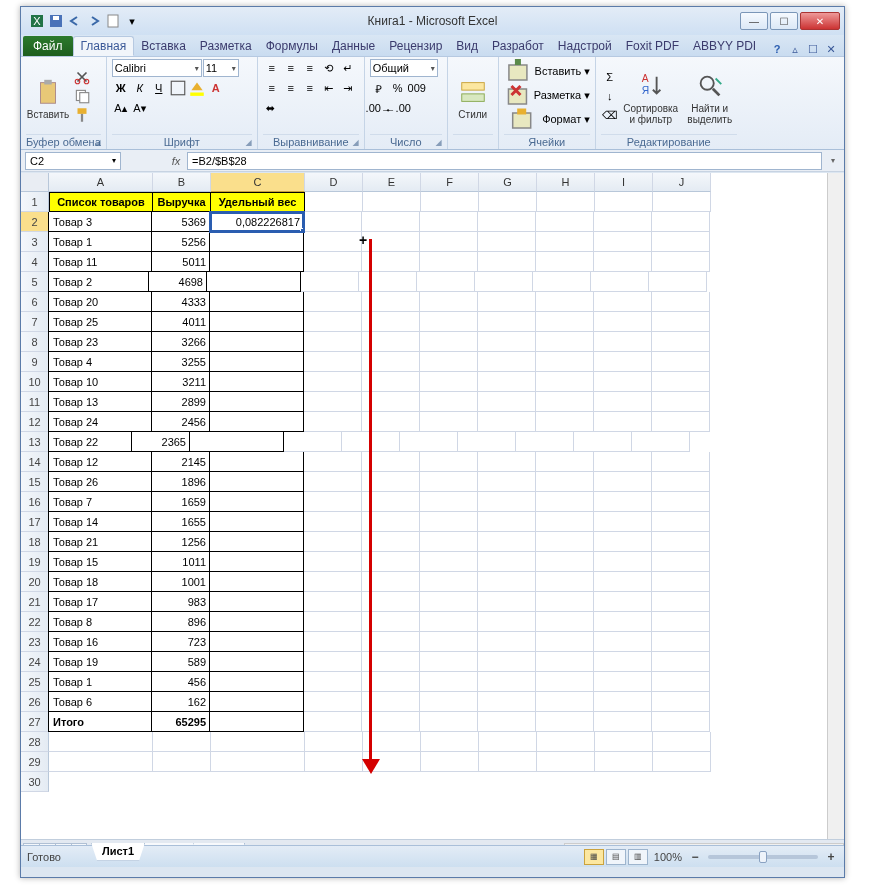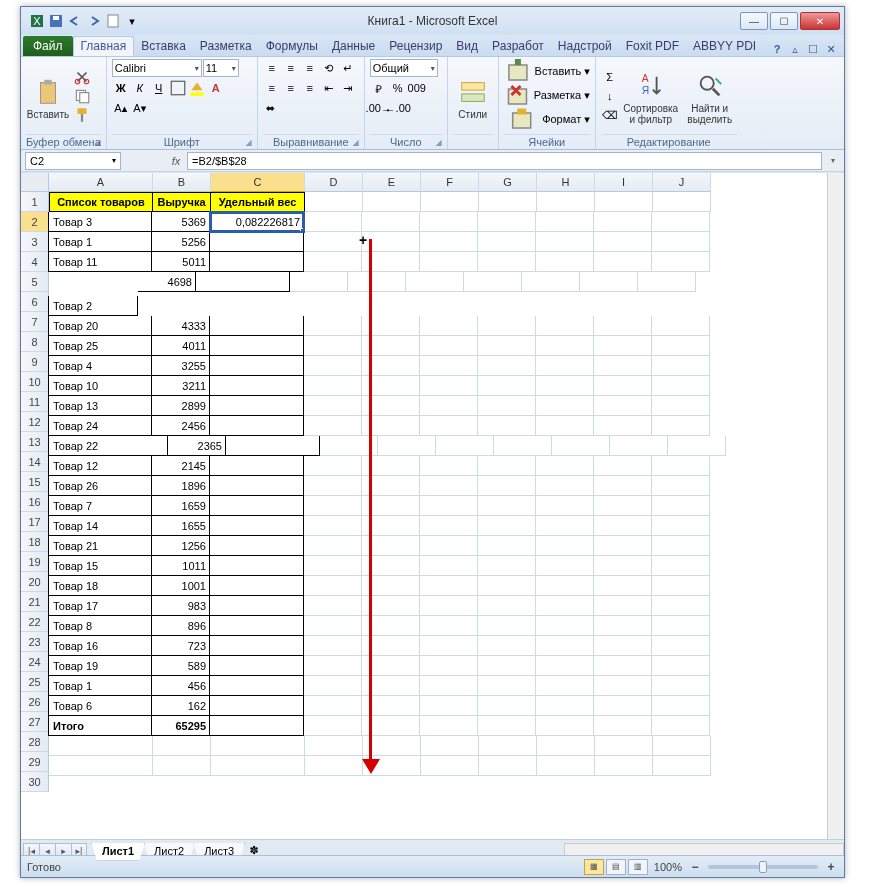--- a/index.html
+++ b/index.html
@@ -79,21 +79,21 @@
 .hscroll-area { position: absolute; left: 0; right: 0; bottom: 16px; height: 22px; background: #e3e9f1; border-top: 1px solid #c1cedd; display: flex; align-items: center; }
 .sheet-nav { display: flex; padding-left: 2px; gap: 0; }
 .sheet-nav .nav-btn { width: 16px; height: 16px; display: flex; align-items: center; justify-content: center; font-size: 9px; color: #555; cursor: pointer; background: linear-gradient(#f5f8fc,#dbe4ef); border: 1px solid #b0c0d4; border-right: none; }
 .sheet-nav .nav-btn:last-child { border-right: 1px solid #b0c0d4; }
 .sheet-tabs { display: flex; align-items: flex-end; height: 20px; margin-left: 4px; }
 .sheet-tab { padding: 0 10px; height: 18px; background: #f7f9fc; border: 1px solid #a0b5cf; border-top: none; display: flex; align-items: center; font-size: 11px; clip-path: polygon(0 0,100% 0,calc(100% - 6px) 100%,6px 100%); margin-right: -2px; cursor: pointer; }
 .sheet-tab.active { background: #fff; font-weight: bold; z-index: 2; }
 .hscroll { margin-left: auto; width: 280px; height: 16px; background: #f0f0f0; border: 1px solid #ccc; position: relative; }
 
 
-.statusbar { position: absolute; left: 0; right: 0; bottom: 0; height: 22px; background: linear-gradient(#e3ecf6,#cddff0); border-top: 1px solid #a9bfd9; display: flex; align-items: center; padding: 0 6px; font-size: 11px; color: #444; }
+.statusbar { position: absolute; left: 0; right: 0; bottom: 10px; height: 22px; background: linear-gradient(#e3ecf6,#cddff0); border-top: 1px solid #a9bfd9; display: flex; align-items: center; padding: 0 6px; font-size: 11px; color: #444; }
 .statusbar .spacer { flex: 1; }
 .view-btn { width: 20px; height: 16px; border: 1px solid #9db4cd; background: #f0f5fb; margin-left: 2px; display: flex; align-items: center; justify-content: center; font-size: 8px; cursor: pointer; }
 .view-btn.active { background: #fce7a0; border-color: #caa23d; }
 .zoom-slider { width: 110px; height: 4px; background: #b6c6da; margin: 0 6px; position: relative; border-radius: 2px; }
 .zoom-slider .thumb { position: absolute; top: -4px; left: 50%; width: 8px; height: 12px; background: #eef3fa; border: 1px solid #8aa2c2; border-radius: 2px; margin-left: -4px; }
 .zoom-btn { width: 14px; height: 14px; display: flex; align-items: center; justify-content: center; font-size: 12px; font-weight: bold; cursor: pointer; }
 
 
 .af-arrow { position: absolute; left: 344px; top: 232px; width: 10px; height: 535px; pointer-events: none; z-index: 10; }
 .af-arrow::before { content: ''; position: absolute; left: 4px; top: 0; width: 3px; height: calc(100% - 14px); background: #d40000; }
@@ -452,21 +452,21 @@
           <div class="cell db r" style="width: 94px;"></div>
           <div class="cell" style="width: 58px;"></div>
           <div class="cell" style="width: 58px;"></div>
           <div class="cell" style="width: 58px;"></div>
           <div class="cell" style="width: 58px;"></div>
           <div class="cell" style="width: 58px;"></div>
           <div class="cell" style="width: 58px;"></div>
           <div class="cell" style="width: 58px;"></div>
         </div>
         <div class="crow">
-          <div class="cell dbl" style="width: 90px; margin-top: 24px;">Товар 2</div>
+          <div class="cell dbl" style="width: 101px;">Товар 2</div>
           <div class="cell db r" style="width: 58px;">4698</div>
           <div class="cell db r" style="width: 94px;"></div>
           <div class="cell" style="width: 58px;"></div>
           <div class="cell" style="width: 58px;"></div>
           <div class="cell" style="width: 58px;"></div>
           <div class="cell" style="width: 58px;"></div>
           <div class="cell" style="width: 58px;"></div>
           <div class="cell" style="width: 58px;"></div>
           <div class="cell" style="width: 58px;"></div>
         </div>
@@ -488,20 +488,32 @@
           <div class="cell db r" style="width: 94px;"></div>
           <div class="cell" style="width: 58px;"></div>
           <div class="cell" style="width: 58px;"></div>
           <div class="cell" style="width: 58px;"></div>
           <div class="cell" style="width: 58px;"></div>
           <div class="cell" style="width: 58px;"></div>
           <div class="cell" style="width: 58px;"></div>
           <div class="cell" style="width: 58px;"></div>
         </div>
         <div class="crow">
+          <div class="cell dbl" style="width: 104px;">Товар 23</div>
+          <div class="cell db r" style="width: 58px;">3266</div>
+          <div class="cell db r" style="width: 94px;"></div>
+          <div class="cell" style="width: 58px;"></div>
+          <div class="cell" style="width: 58px;"></div>
+          <div class="cell" style="width: 58px;"></div>
+          <div class="cell" style="width: 58px;"></div>
+          <div class="cell" style="width: 58px;"></div>
+          <div class="cell" style="width: 58px;"></div>
+          <div class="cell" style="width: 58px;"></div>
+        </div>
+        <div class="crow">
           <div class="cell dbl" style="width: 104px;">Товар 4</div>
           <div class="cell db r" style="width: 58px;">3255</div>
           <div class="cell db r" style="width: 94px;"></div>
           <div class="cell" style="width: 58px;"></div>
           <div class="cell" style="width: 58px;"></div>
           <div class="cell" style="width: 58px;"></div>
           <div class="cell" style="width: 58px;"></div>
           <div class="cell" style="width: 58px;"></div>
           <div class="cell" style="width: 58px;"></div>
           <div class="cell" style="width: 58px;"></div>
@@ -536,21 +548,21 @@
           <div class="cell db r" style="width: 94px;"></div>
           <div class="cell" style="width: 58px;"></div>
           <div class="cell" style="width: 58px;"></div>
           <div class="cell" style="width: 58px;"></div>
           <div class="cell" style="width: 58px;"></div>
           <div class="cell" style="width: 58px;"></div>
           <div class="cell" style="width: 58px;"></div>
           <div class="cell" style="width: 58px;"></div>
         </div>
         <div class="crow">
-          <div class="cell dbl" style="width: 120px;">Товар 22</div>
+          <div class="cell dbl" style="width: 84px;">Товар 22</div>
           <div class="cell db r" style="width: 58px;">2365</div>
           <div class="cell db r" style="width: 94px;"></div>
           <div class="cell" style="width: 58px;"></div>
           <div class="cell" style="width: 58px;"></div>
           <div class="cell" style="width: 58px;"></div>
           <div class="cell" style="width: 58px;"></div>
           <div class="cell" style="width: 58px;"></div>
           <div class="cell" style="width: 58px;"></div>
           <div class="cell" style="width: 58px;"></div>
         </div>

